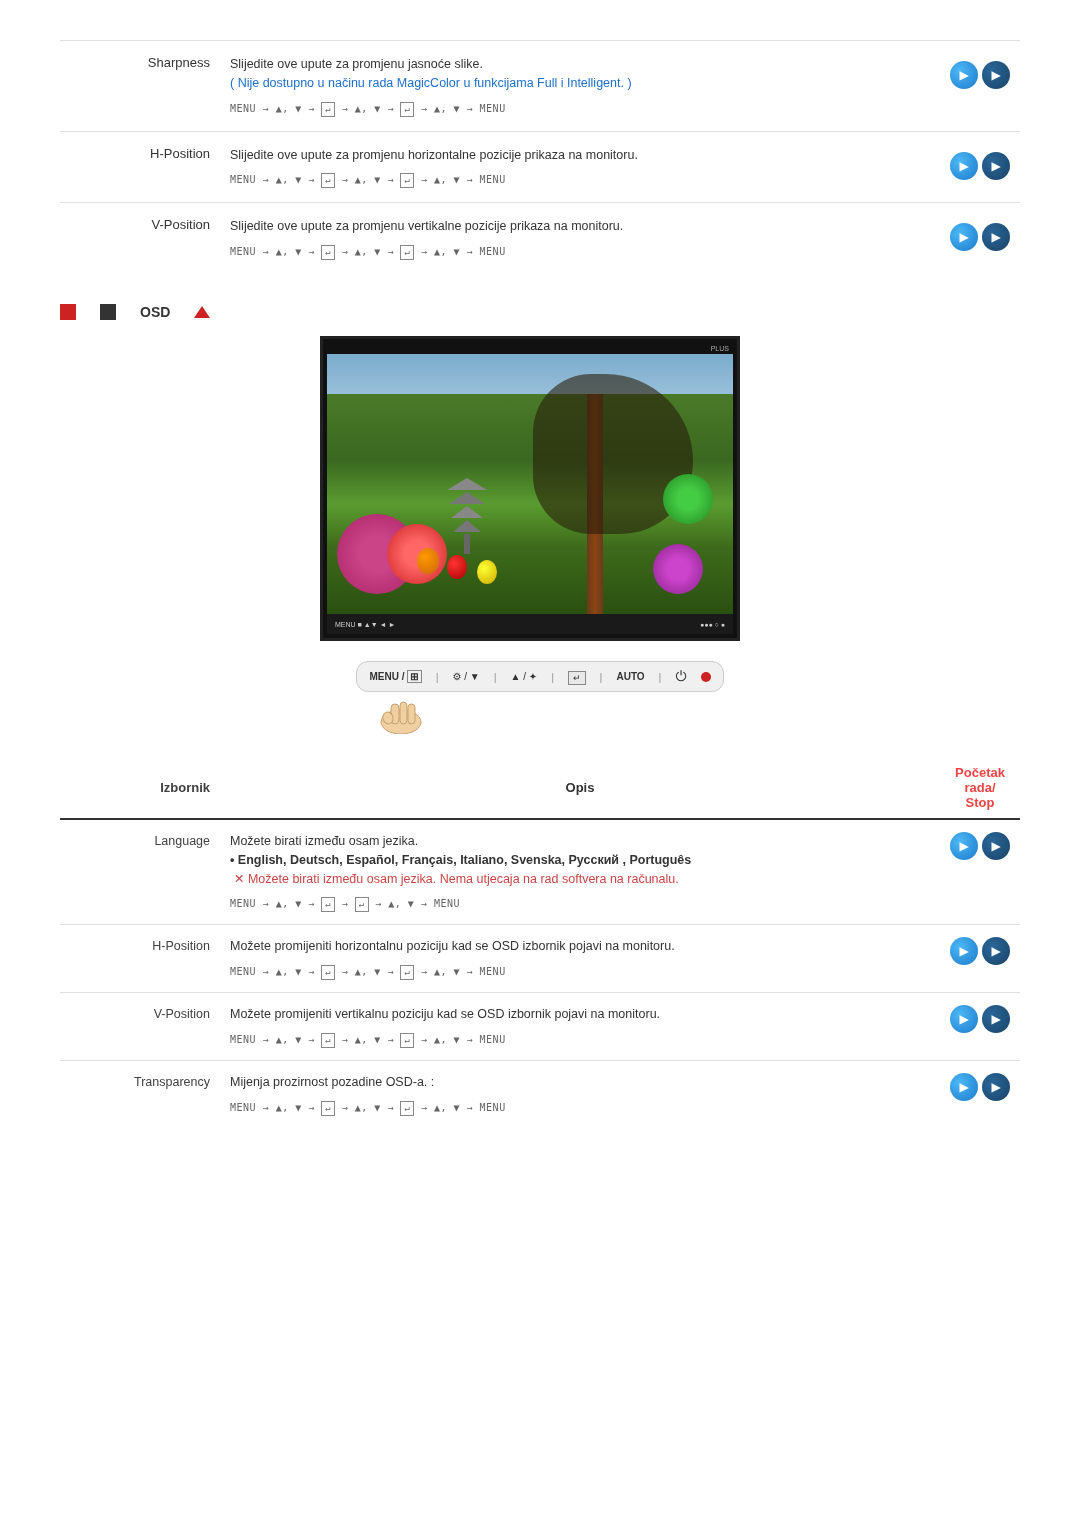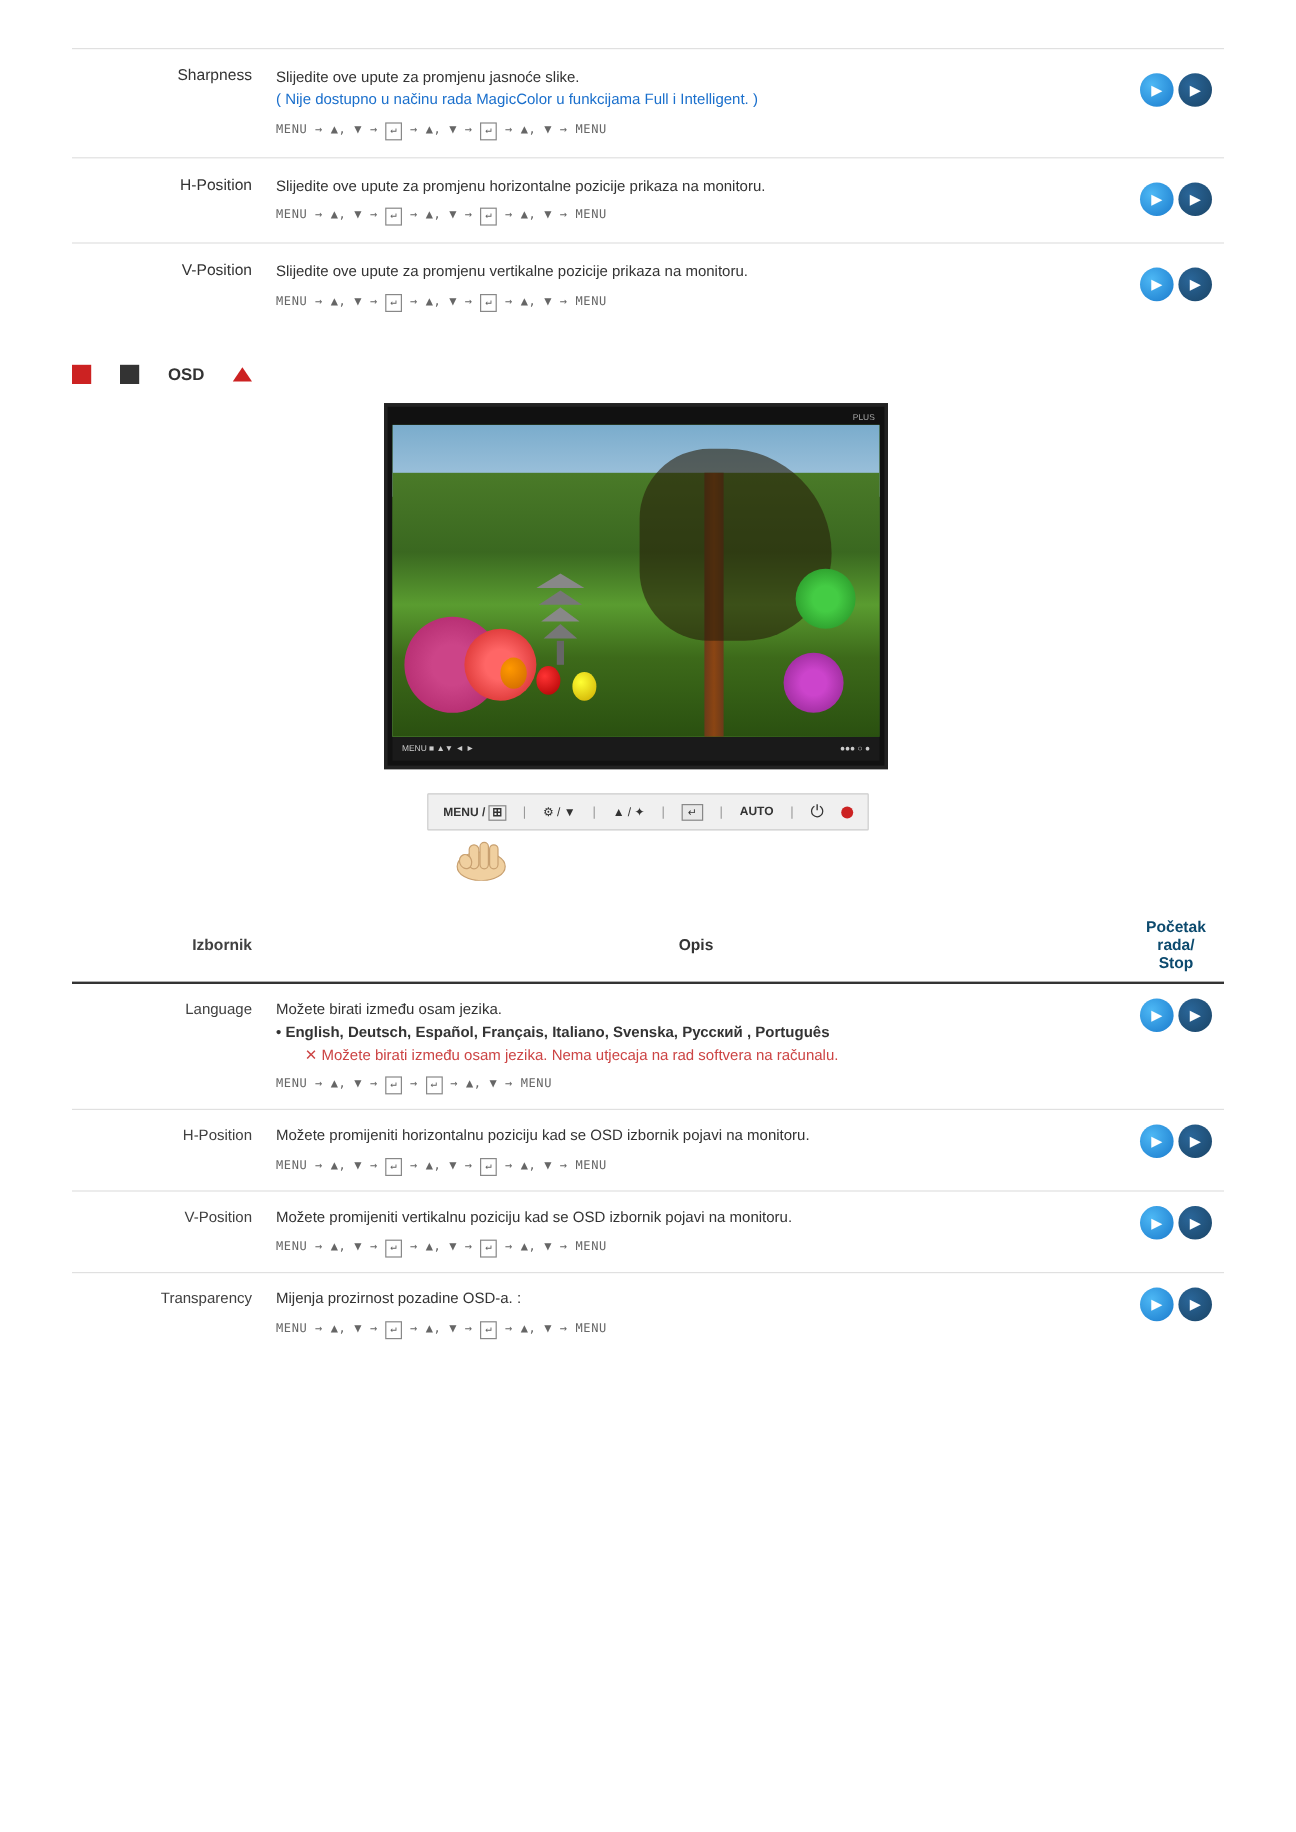--- a/index.html
+++ b/index.html
@@ -152,21 +152,21 @@
 
     
     .controller-container {
       display: flex;
       justify-content: center;
       margin: 10px 0 20px 0;
     }
     .controller-bar {
       background: #f0f0f0;
       border: 1px solid #ccc;
-      border-radius: 1px;
+      border-radius: 12px;
       padding: 6px 12px;
       display: flex;
       align-items: center;
       gap: 14px;
       font-size: 11px;
       color: #333;
       position: relative;
     }
     .ctrl-divider {
       color: #999;
@@ -182,21 +182,21 @@
     .osd-table {
       width: 100%;
       border-collapse: collapse;
       margin-top: 10px;
     }
     .osd-table thead td {
       font-weight: bold;
       font-size: 13px;
       padding: 8px 10px;
       border-bottom: 2px solid #333;
-      color: #0c4a6e;
+      color: #ef4444;
     }
     .osd-table tbody td {
       padding: 12px 10px;
       vertical-align: top;
       border-top: 1px solid #e0e0e0;
       font-size: 12.5px;
       line-height: 1.5;
     }
     .osd-table .col-menu {
       width: 160px;
@@ -207,21 +207,21 @@
       color: #333;
     }
     .osd-table .col-nav {
       width: 80px;
       text-align: center;
     }
     .warning-x {
       color: #cc4444;
     }
     .indent {
-      margin-left: 24px;
+      margin-left: 4px;
     }
     .thead-right {
       text-align: right;
     }
   </style>
 </head>
 <body>
 
 <table class="settings-table">
   <tbody>

